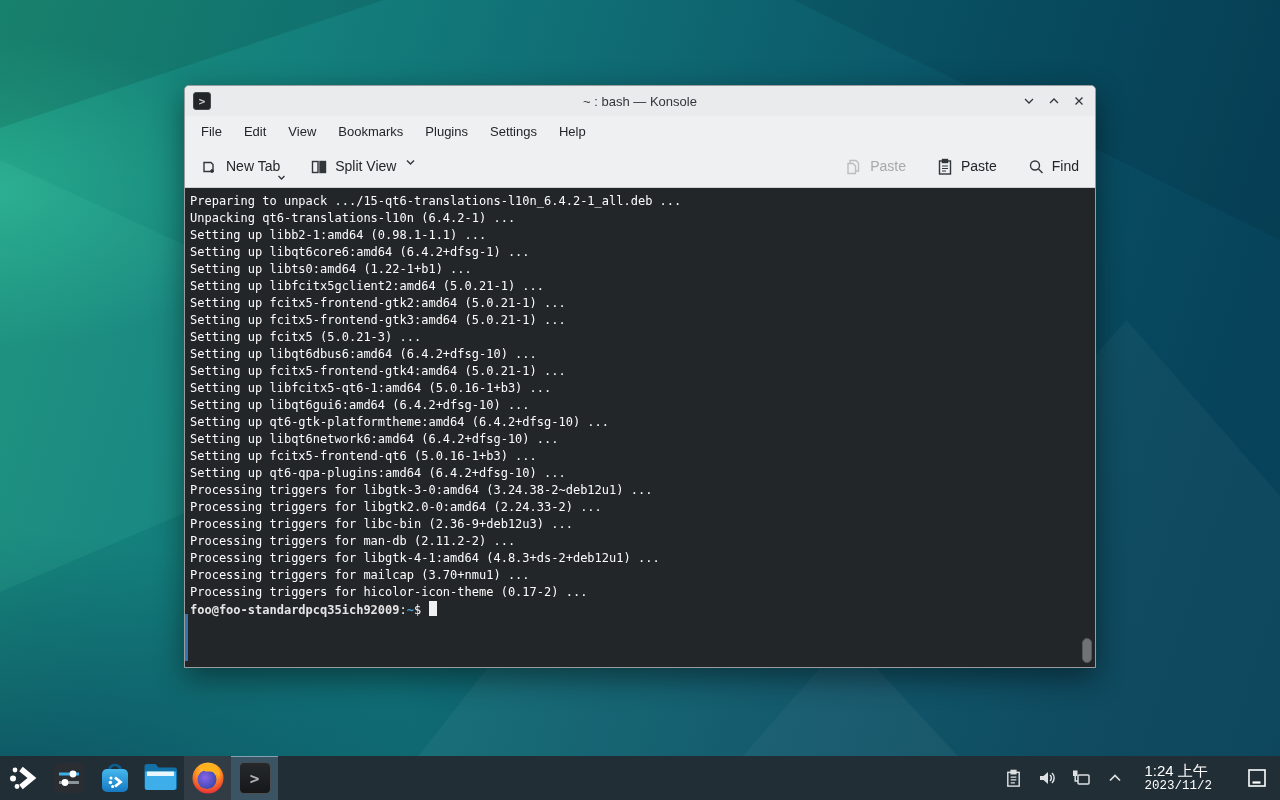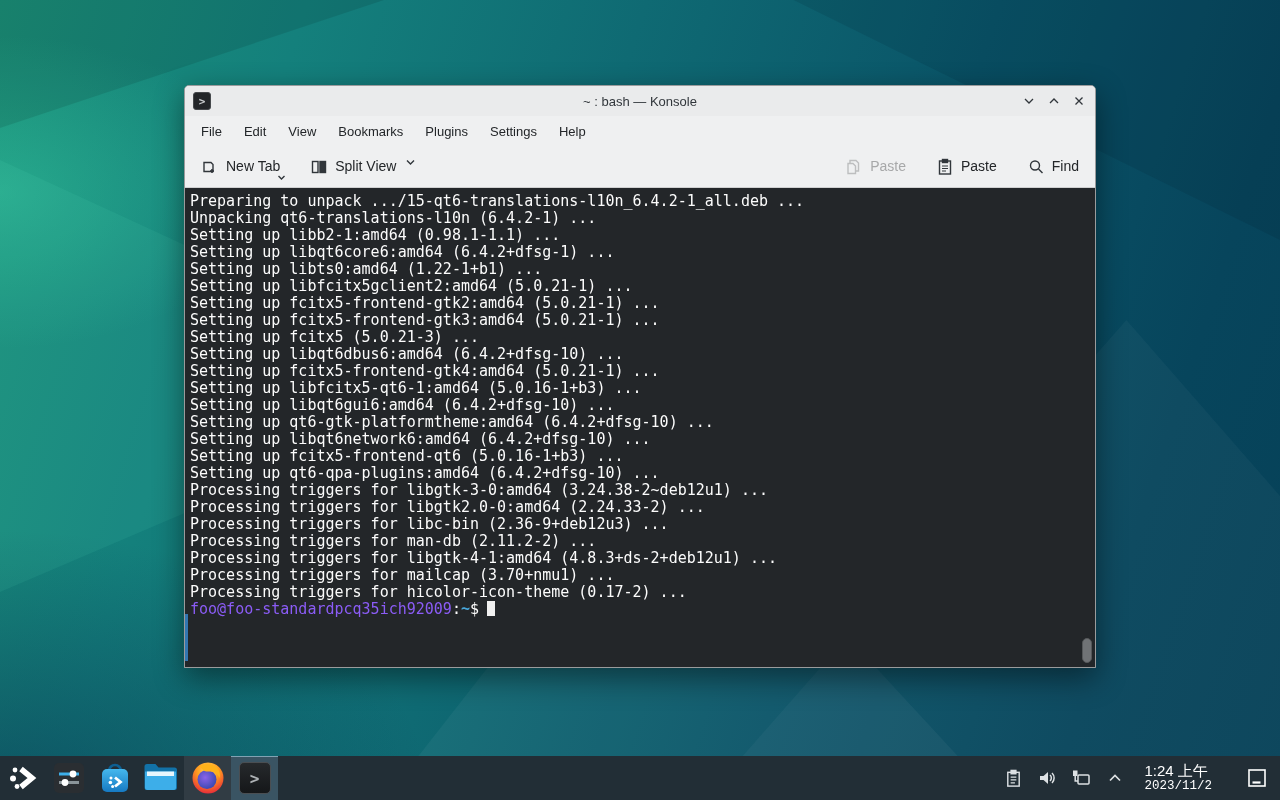--- a/index.html
+++ b/index.html
@@ -63,26 +63,26 @@
   .tool-btn.disabled { color:#a7a8a9; cursor:default; }
   .tool-btn.disabled svg { stroke:#bdbebf; }
   .tb-gap { width:26px; }
   .tb-spacer { flex:1; }
   .tb-right { display:flex; align-items:center; gap:26px; }
   .chev { display:flex; align-items:center; margin-left:2px; }
 
   
   .terminal {
     flex:1; background:#232629; position:relative; overflow:hidden;
-    font-family:"DejaVu Sans Mono", monospace; font-size:15px; line-height:17px;
+    font-family:"DejaVu Sans Mono", monospace; font-size:12px; line-height:17px;
     color:#fcfcfc; padding:5px 14px 0 5px; cursor:text;
   }
   .term-line { white-space:pre; }
   .prompt-line { white-space:pre; }
-  .p-user { color:#8b5cf6; font-weight:normal; }
+  .p-user { color:#e5e5e5; font-weight:bold; }
   .p-sep  { color:#fcfcfc; }
   .p-path { color:#48a6d9; font-weight:bold; }
   .p-sym  { color:#fcfcfc; }
   .cursor-block {
     display:inline-block; width:8px; height:15px; background:#f0f0f0;
     vertical-align:-2px; margin-left:8px;
   }
   .newline-bar {
     position:absolute; left:0; bottom:6px; width:3px; height:47px; background:#3276b1;
   }

